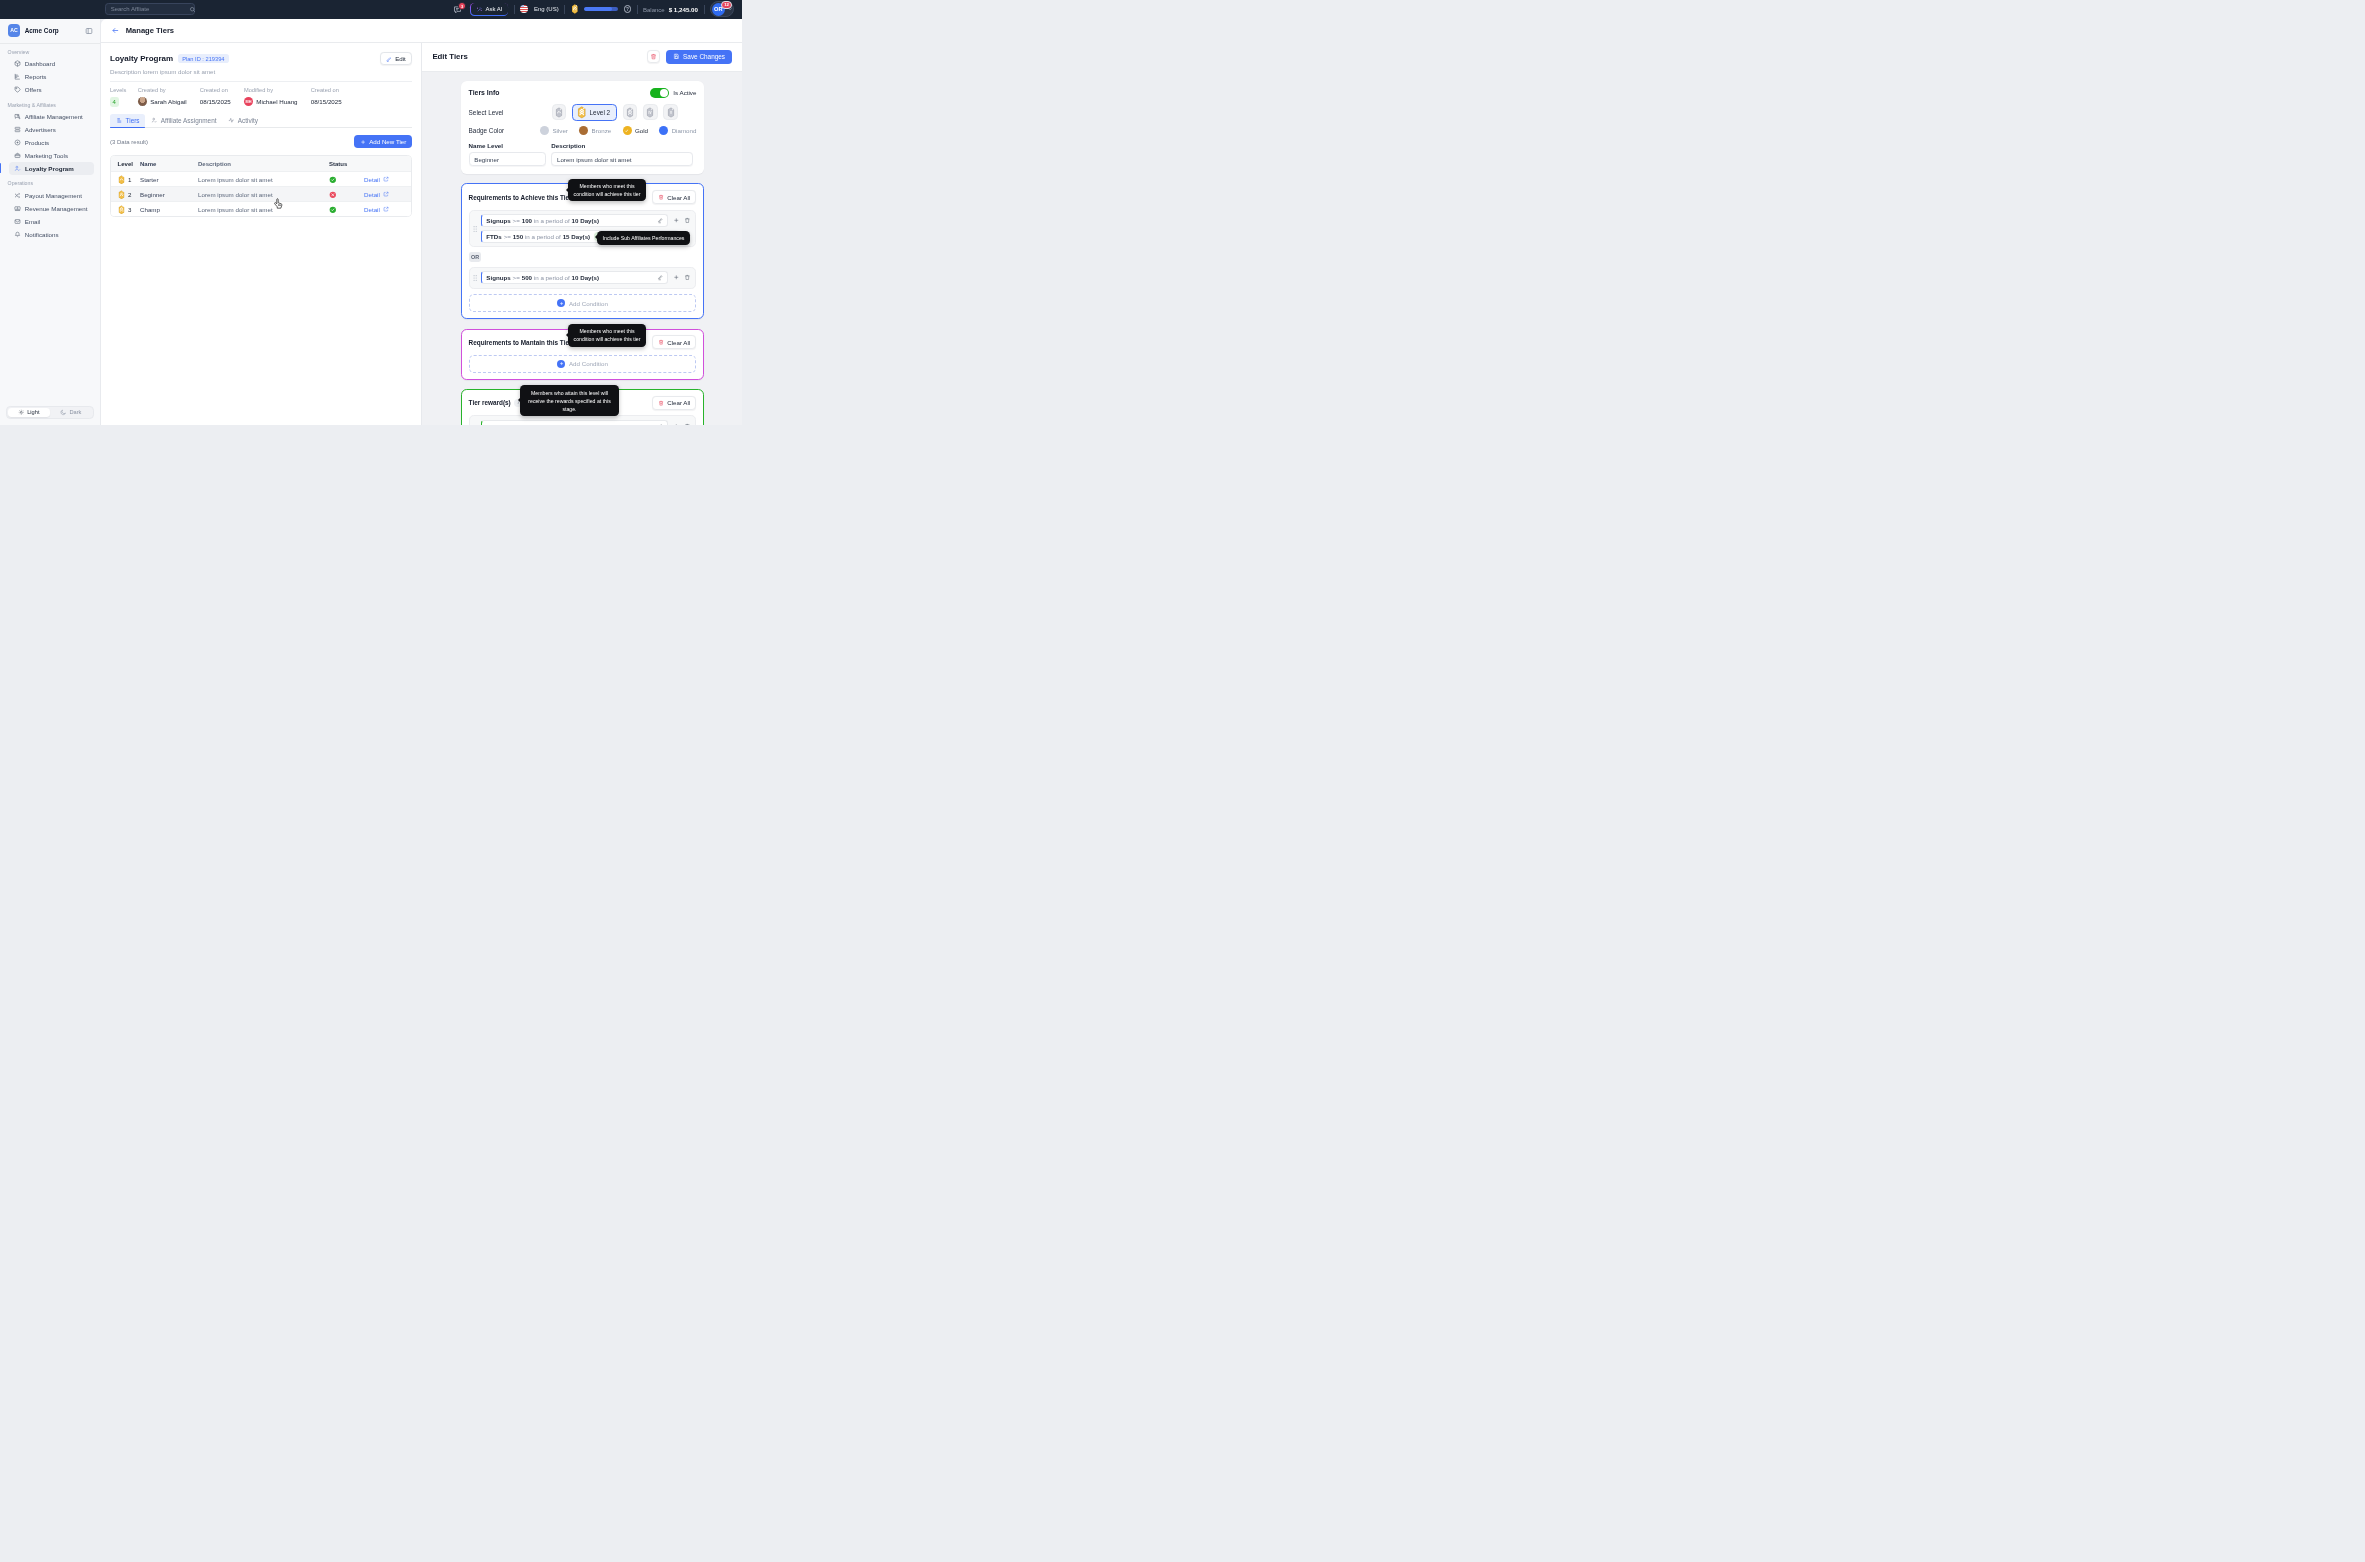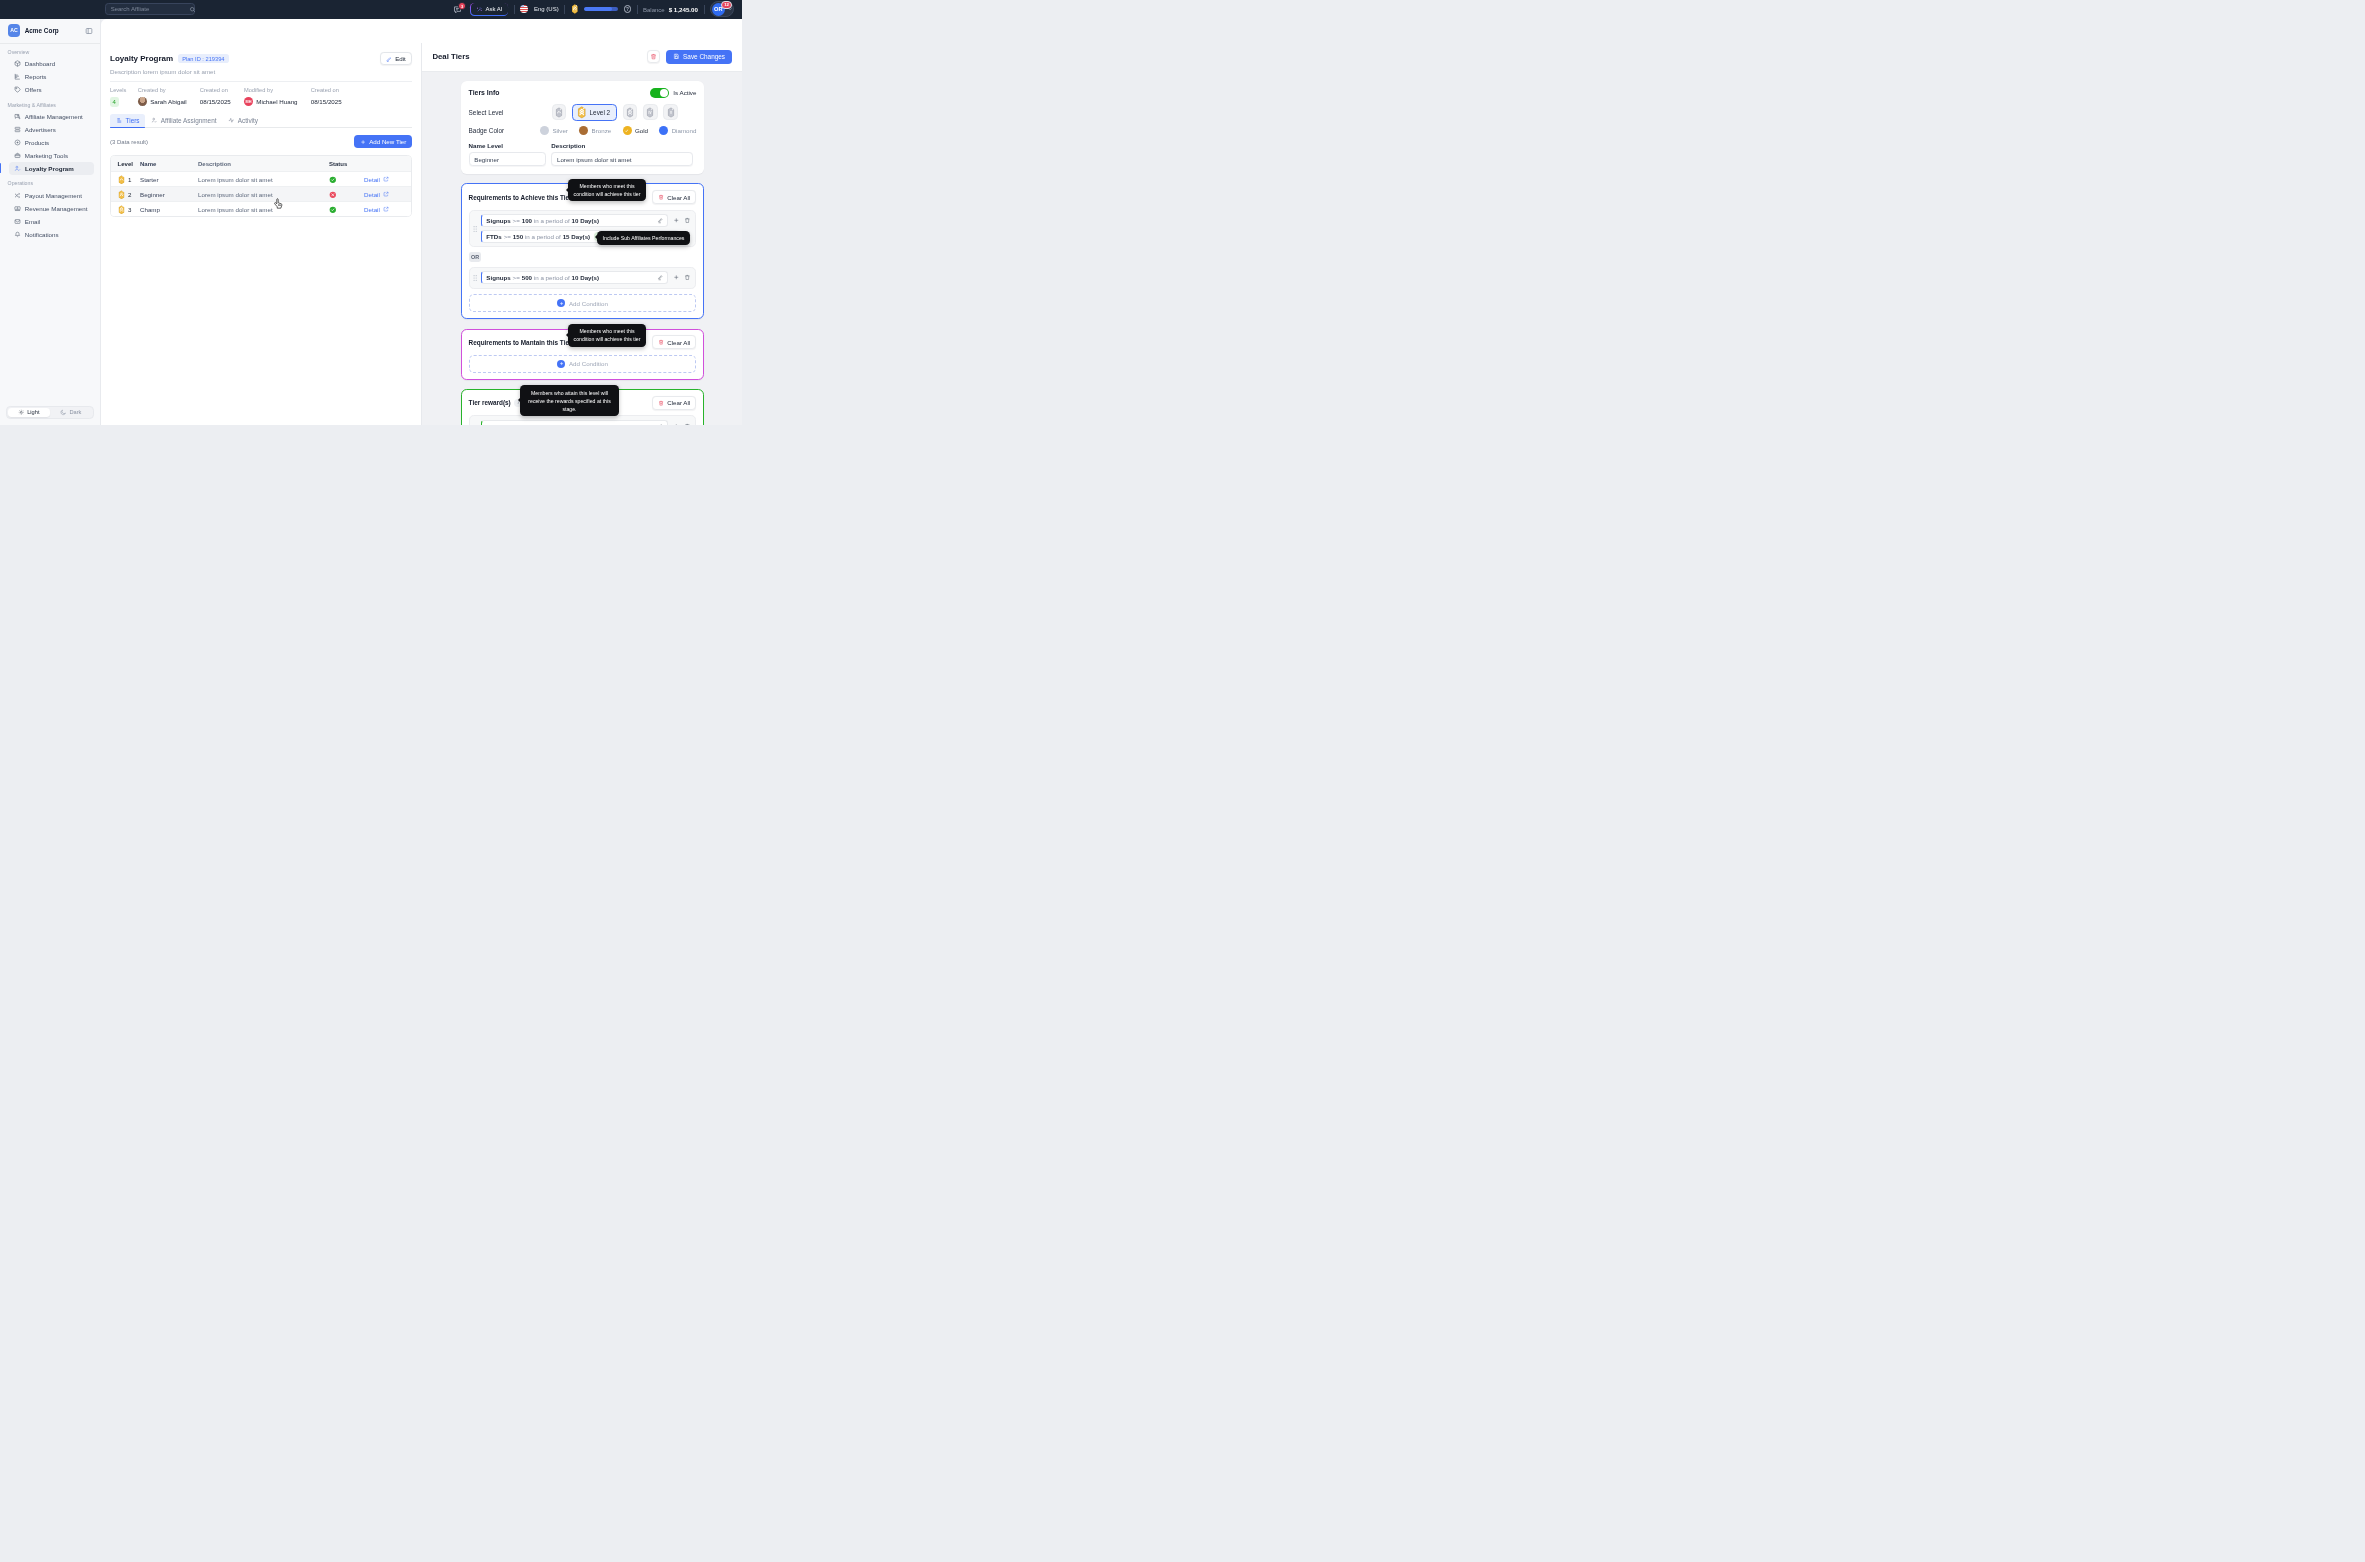--- a/index.html
+++ b/index.html
@@ -383,20 +383,28 @@
           <svg width="6.6" height="6.6" viewBox="0 0 24 24" fill="none" stroke="#8b93a3" stroke-width="1.8">
             <path d="M20 14.5 A8.5 8.5 0 1 1 9.5 4 a7 7 0 0 0 10.5 10.5 Z"></path>
           </svg>
         </span>
       <span>Dark</span>
     </div>
   </div>
 </div>
 
 <div class="main">
+  <div class="page-head">
+    <span class="back-ic">
+      <svg width="9" height="9" viewBox="0 0 24 24" fill="none" stroke="#4573f6" stroke-width="2">
+          <path d="M19 12 H5 M11 6 l-6 6 6 6"></path>
+        </svg>
+    </span>
+    <span class="page-title">Manage Tiers</span>
+  </div>
 
   <div class="left-panel">
     <div class="lp-title-row">
       <span class="lp-title">Loyalty Program</span>
       <span class="plan-badge">Plan ID : 219394</span>
       <button class="edit-btn">
         <span>
             <svg width="6.2" height="6.2" viewBox="0 0 24 24" fill="none" stroke="#4573f6" stroke-width="1.9">
               <path d="M4 17.5 L15.5 6 l2.5 2.5 L6.5 20 H4 Z"></path>
               <path d="M4 22 h7" stroke="#4573f6"></path>
@@ -582,21 +590,21 @@
                 <path d="M14 4.5 h5.5 V10 M19.5 4.5 L11.5 12.5"></path>
               </svg>
             </span>
         </div>
       </div>
     </div>
   </div>
 
   <div class="right-panel">
     <div class="rp-head">
-      <span class="rp-title">Deal Tiers</span>
+      <span class="rp-title">Edit Tiers</span>
       <div class="rp-actions">
         <button class="icon-btn">
           <svg width="7" height="7" viewBox="0 0 24 24" fill="none" stroke="#e8455c" stroke-width="1.9">
               <path d="M4 7 h16 M9.5 7 V5 h5 v2 M6.5 7 l1 13 h9 l1-13 M10.5 11 v5 M13.5 11 v5"></path>
             </svg>
         </button>
         <button class="save-btn">
           <span>
               <svg width="6.6" height="6.6" viewBox="0 0 24 24" fill="none" stroke="#fff" stroke-width="1.9">
                 <path d="M5 4 h11 l3.5 3.5 V20 H5 Z"></path>

